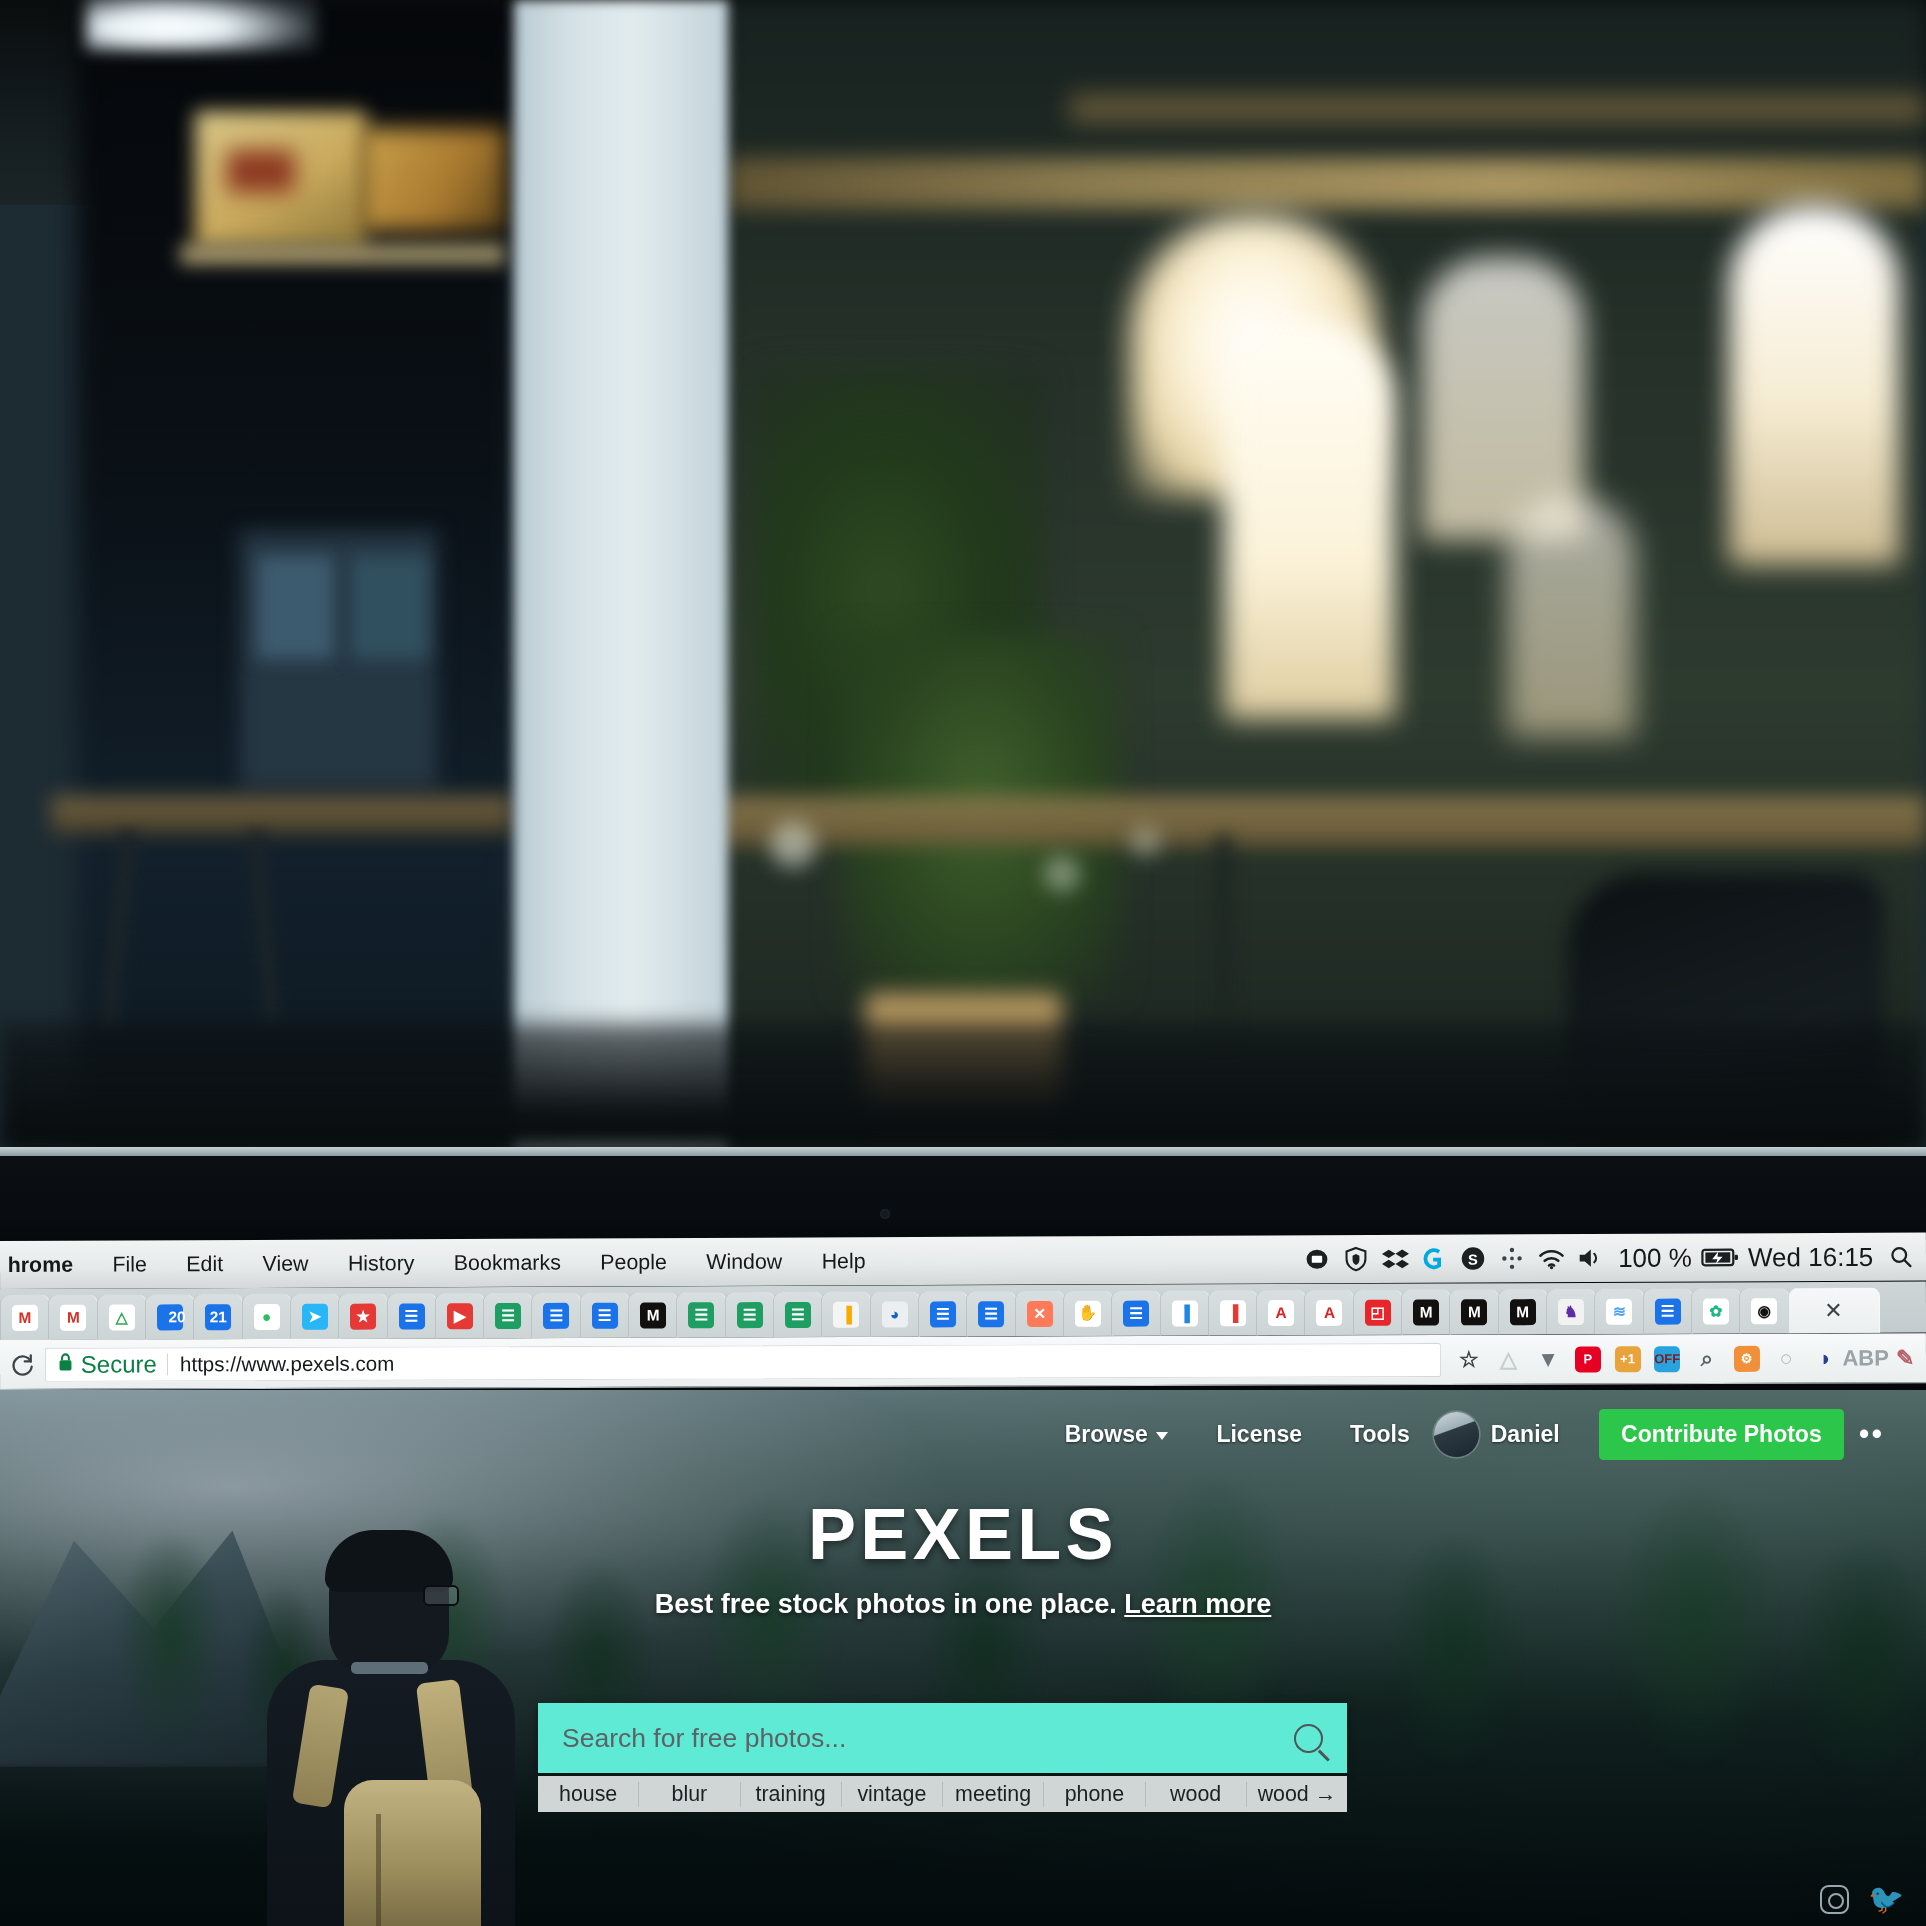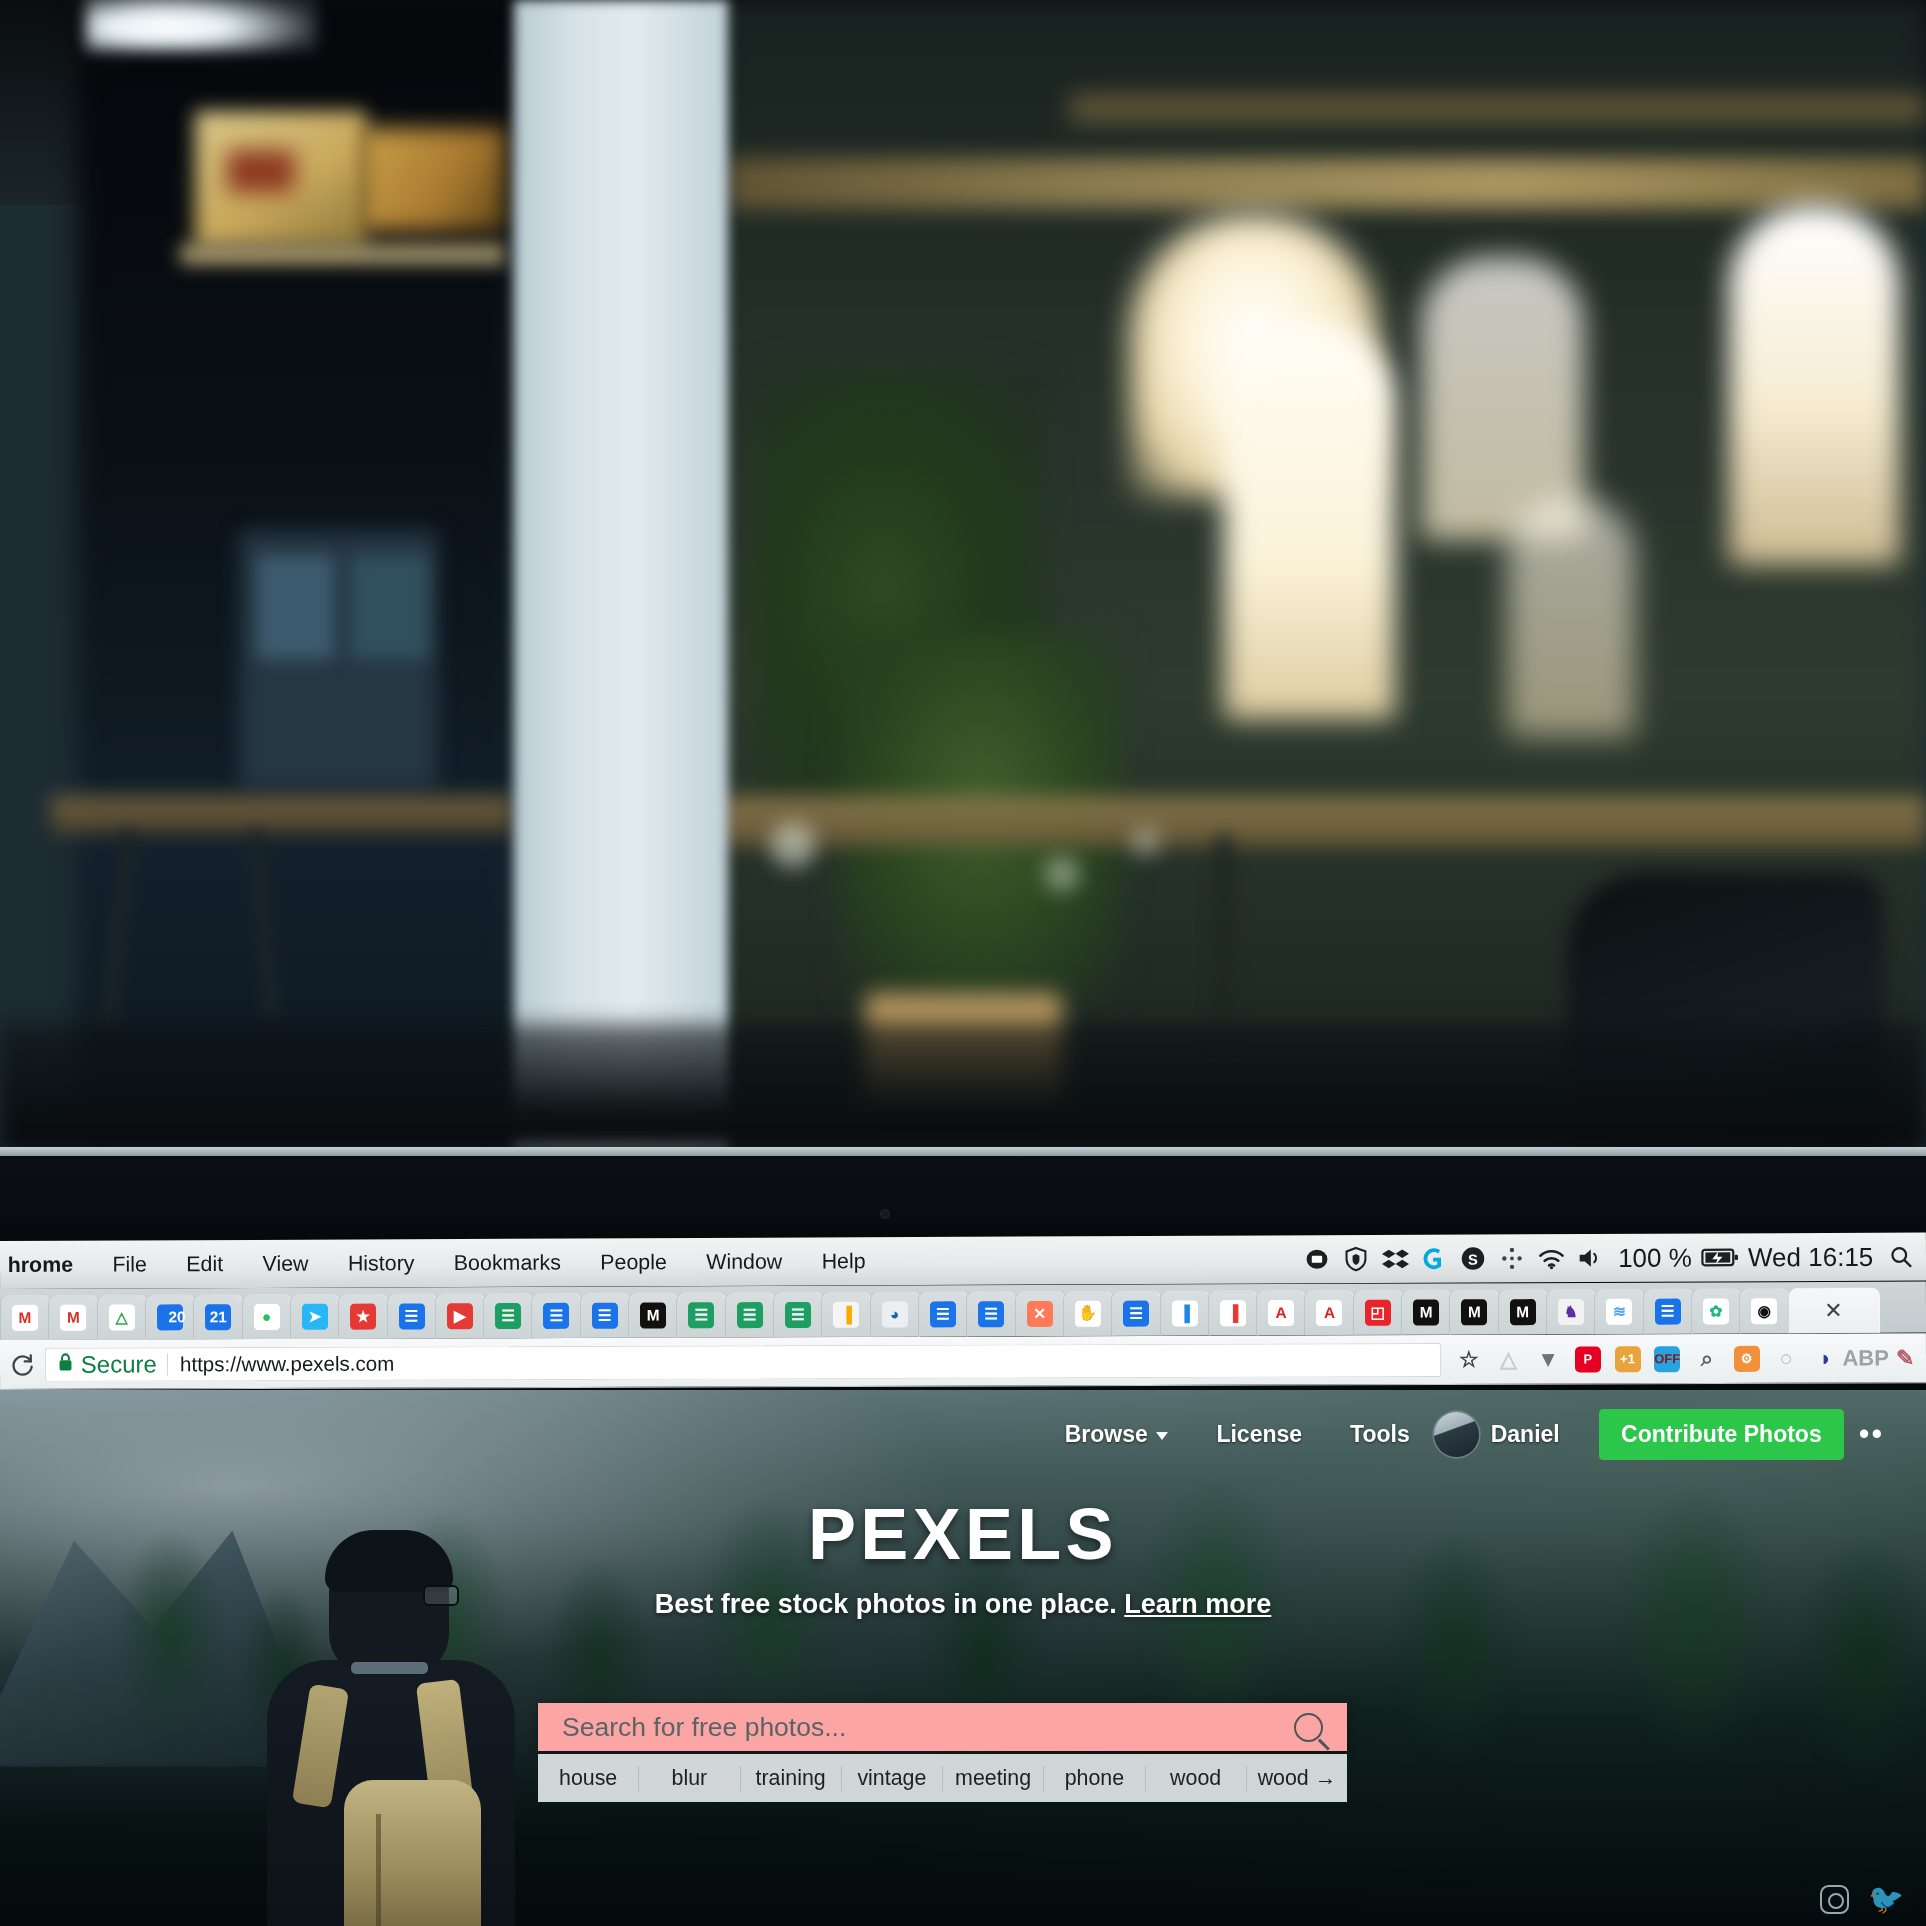--- a/index.html
+++ b/index.html
@@ -221,28 +221,28 @@
 
   
   .hero { position:absolute; left:0; top:103px; width:1926px; text-align:center; }
   .logo { font-size:72px; font-weight:bold; color:#ffffff; letter-spacing:4.3px;
      text-shadow:0 2.6px 8.6px rgba(0,0,0,.55); font-family:"Liberation Sans", sans-serif; }
   .tagline { margin-top:13.7px; font-size:27px; color:#ffffff; font-weight:bold;
      text-shadow:0 1.7px 5.1px rgba(0,0,0,.6); }
   .learn { text-decoration:underline; color:#ffffff; }
 
   .searchwrap { position:absolute; left:538px; top:1704px; width:809px; }
-  .searchbox { height:48px; background:#fca5a5; display:flex; align-items:center;
+  .searchbox { height:70px; background:#5eead4; display:flex; align-items:center;
      padding:0 24px; box-shadow:0 1.7px 8.6px rgba(0,0,0,.35); }
   .searchph { flex:1; font-size:26.5px; color:#5b6366; }
   .magnifier { width:29px; height:29px; border:2.6px solid #4d5558; border-radius:50%;
      position:relative; }
   .magnifier::after { content:""; position:absolute; right:-9.4px; bottom:-6px;
      width:13.7px; height:2.6px; background:#4d5558; transform:rotate(45deg); }
-  .tags { margin-top:3.4px; height:48px; background:rgba(224,228,229,0.93);
+  .tags { margin-top:3.4px; height:36px; background:rgba(224,228,229,0.93);
      display:flex; align-items:center; }
   .tag { flex:1; text-align:center; font-size:21.4px; color:#1c2022;
      border-right:0.9px solid rgba(160,170,172,.55); }
   .tag:last-child { border-right:none; }
   .social { position:absolute; right:22px; bottom:12px; display:flex; gap:19px; align-items:center; }
   .ig { width:29px; height:29px; border:2.6px solid rgba(200,222,228,.75); border-radius:8.6px;
      position:relative; }
   .ig::after { content:""; position:absolute; left:6px; top:6px; width:12px; height:12px;
      border:2.6px solid rgba(200,222,228,.75); border-radius:50%; }
   .tw { font-size:29px; color:rgba(190,225,215,.8); line-height:1; }

